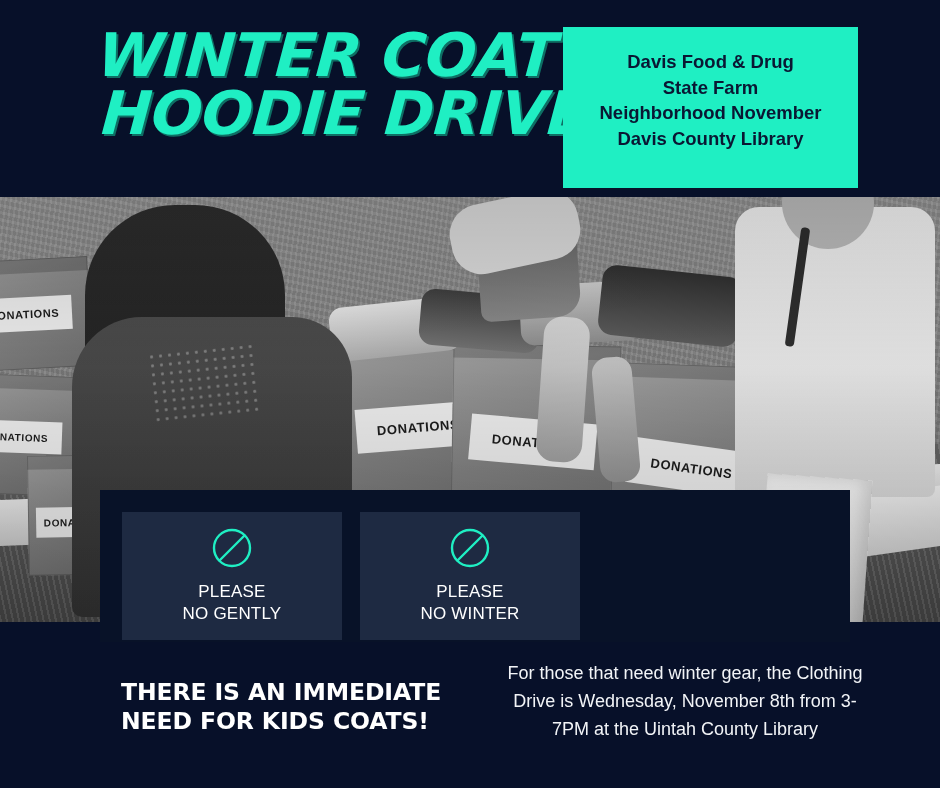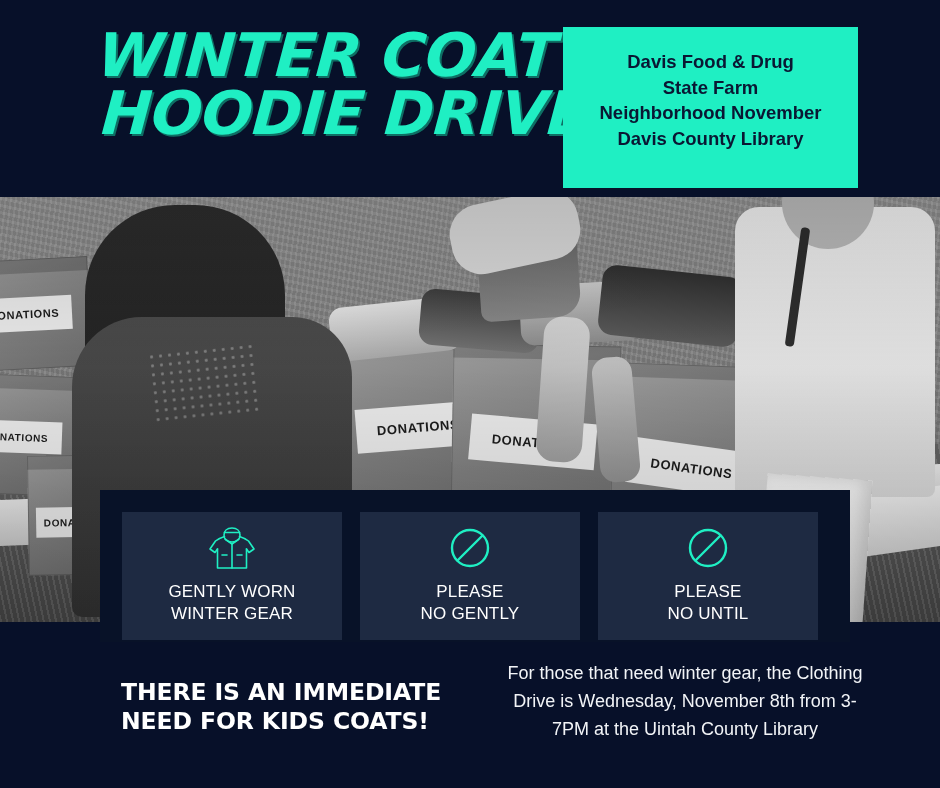--- a/index.html
+++ b/index.html
@@ -337,39 +337,20 @@
     <div class="boy-strap"></div>
     <div class="bag"></div>
 
     <div class="shade"></div>
   </div>
 
   <div class="band"></div>
 
   <div class="cards">
 
-    <div class="card">
-      <div class="icon">
-        <svg width="58" height="46" viewBox="0 0 58 46" fill="none" stroke="#1fefc3" stroke-width="1.6" stroke-linejoin="round" stroke-linecap="round">
-          <path d="M29 3c-5 0-8 3-8 7s3 7 8 7 8-3 8-7-3-7-8-7z"></path>
-          <path d="M21.5 7.5h15"></path>
-          <path d="M21.5 11.5c-3 1-6.5 2.5-9 4.5L7 24l5 3.5 2.5-3.5"></path>
-          <path d="M36.5 11.5c3 1 6.5 2.5 9 4.5L51 24l-5 3.5-2.5-3.5"></path>
-          <path d="M14.5 24v19h29V24"></path>
-          <path d="M22 14l7 5 7-5"></path>
-          <path d="M29 19v24"></path>
-          <path d="M19 30h5"></path>
-          <path d="M34 30h5"></path>
-        </svg>
-      </div>
-      <div class="ctext">
-        <span>GENTLY WORN</span>
-        <span>WINTER GEAR</span>
-      </div>
-    </div>
 
     <div class="card">
       <div class="icon">
         <svg width="44" height="44" viewBox="0 0 44 44" fill="none" stroke="#1fefc3" stroke-width="2.4" stroke-linecap="round">
           <circle cx="22" cy="22" r="18"></circle>
           <line x1="9.5" y1="34.5" x2="34.5" y2="9.5"></line>
         </svg>
       </div>
       <div class="ctext">
         <span>PLEASE</span>
@@ -379,21 +360,21 @@
 
     <div class="card">
       <div class="icon">
         <svg width="44" height="44" viewBox="0 0 44 44" fill="none" stroke="#1fefc3" stroke-width="2.4" stroke-linecap="round">
           <circle cx="22" cy="22" r="18"></circle>
           <line x1="9.5" y1="34.5" x2="34.5" y2="9.5"></line>
         </svg>
       </div>
       <div class="ctext">
         <span>PLEASE</span>
-        <span>NO UNTIL</span>
+        <span>NO WINTER</span>
       </div>
     </div>
 
   </div>
 
   <div class="footer">
     <div class="need">
       <span>THERE IS AN IMMEDIATE</span>
       <span>NEED FOR KIDS COATS!</span>
     </div>

